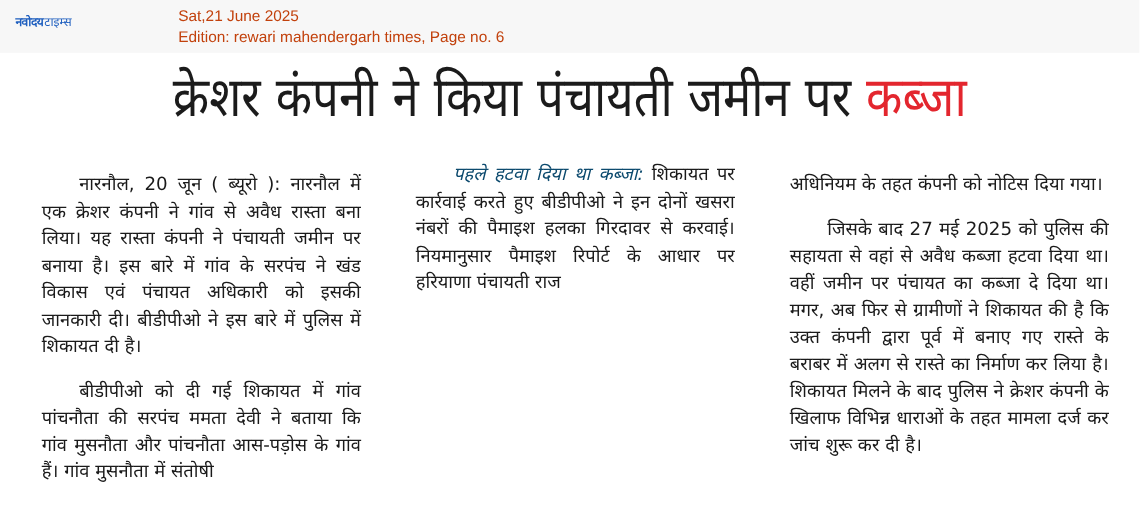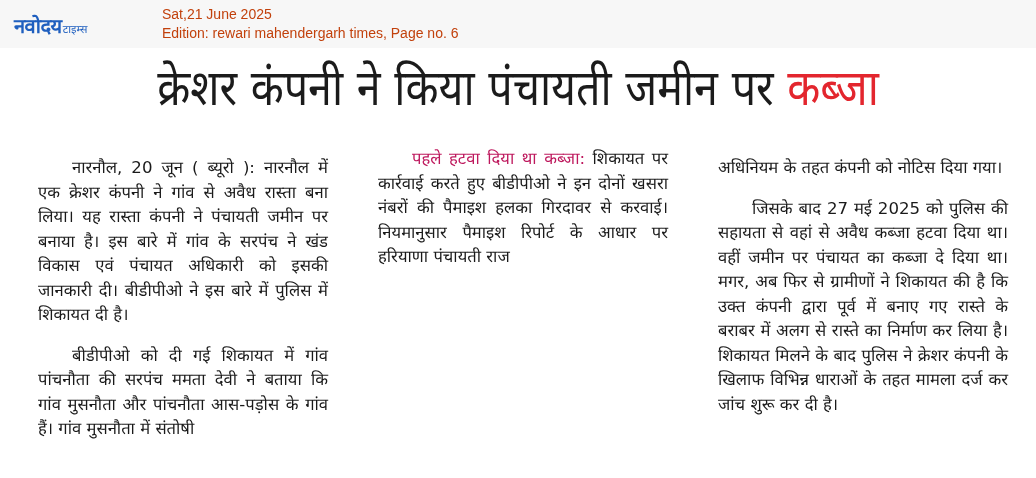--- a/index.html
+++ b/index.html
@@ -12,21 +12,21 @@
     }
     .topbar {
       position: absolute; left: 0; top: 0; width: 1036px; height: 48px;
       background: #f7f7f7;
     }
     .logo {
       position: absolute; left: 14px; top: 12px;
       display: flex; align-items: baseline;
       color: #1f5fbf;
     }
-    .logo-main { font-weight: bold; font-size: 20px; letter-spacing: -0.5px; }
+    .logo-main { font-weight: bold; font-size: 11px; letter-spacing: -0.5px; }
     .logo-sub { font-size: 11px; margin-left: 1px; text-align: right; }
     .meta {
       position: absolute; left: 162px; top: 5px;
       font-family: "Liberation Sans", sans-serif;
       font-size: 14px; line-height: 19px; color: #c2410c;
     }
     .headline {
       position: absolute; left: 0; top: 56px; width: 1036px;
       text-align: center;
       font-family: "DejaVu Sans", sans-serif;
@@ -41,21 +41,21 @@
       display: flex; gap: 18px;
     }
     .col {
       width: 322px;
       font-size: 16.6px; line-height: 24.5px;
       text-align: justify;
     }
     .col p { margin: 16px; }
     .indent { text-indent: 34px; }
     .gap { margin-top: 7px !important; }
-    .subhead { color: #be185d; }
+    .subhead { color: #0c4a6e; font-style: italic; }
   </style>
 </head>
 <body>
 
 <div class="topbar">
   <div class="logo">
     <span class="logo-main">नवोदय</span>
     <span class="logo-sub">टाइम्स</span>
   </div>
   <div class="meta">

